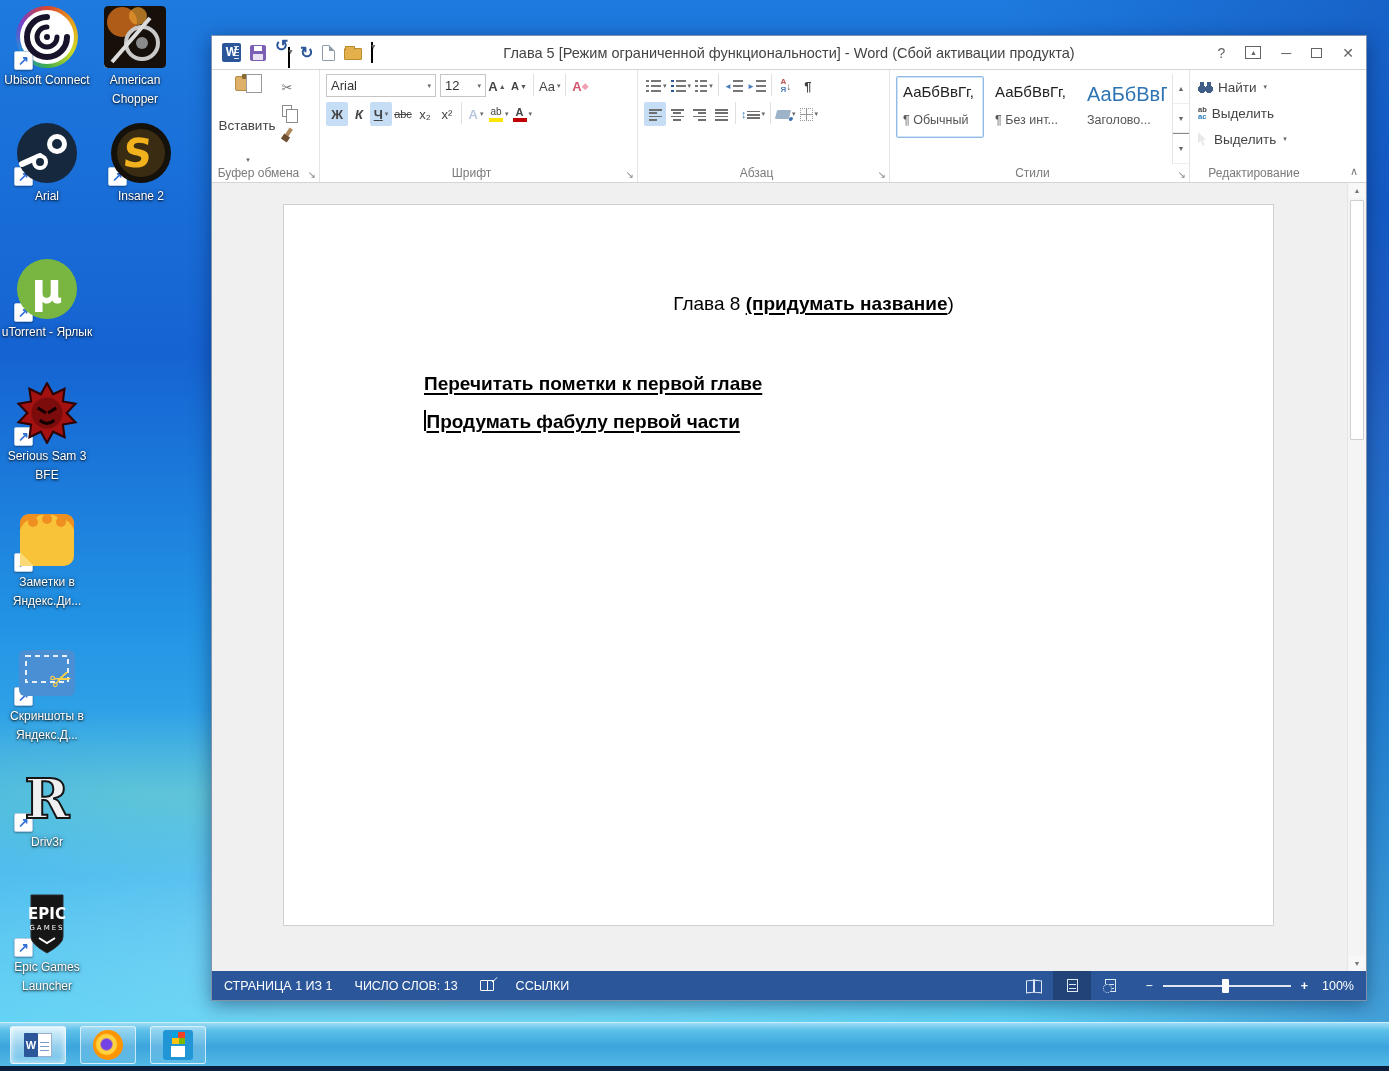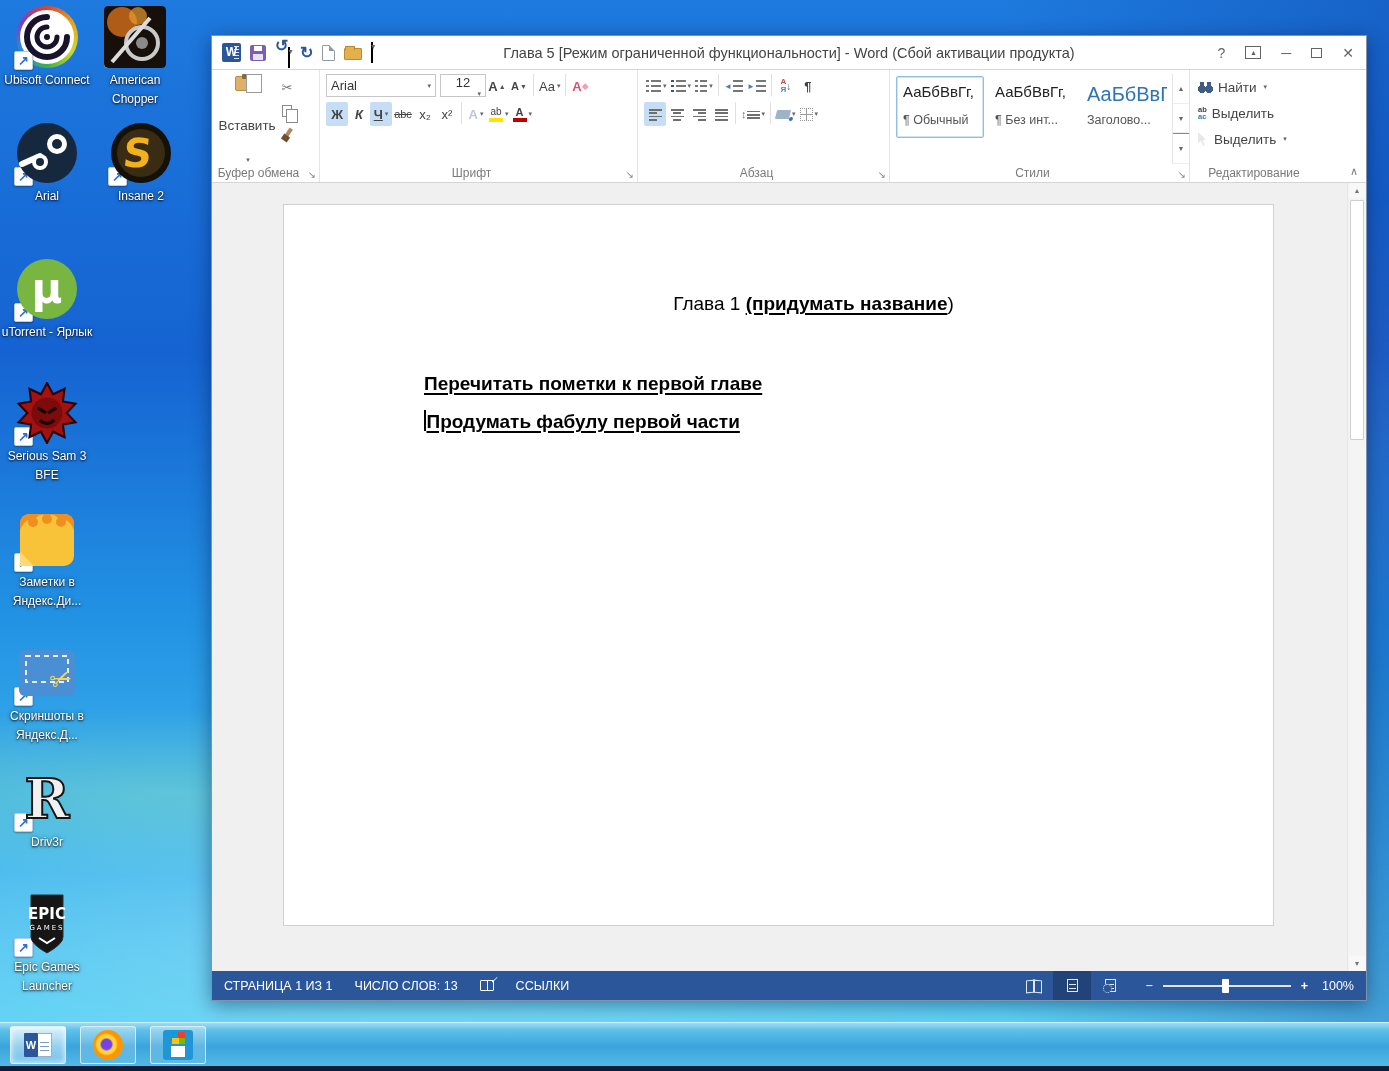--- a/index.html
+++ b/index.html
@@ -88,21 +88,21 @@
   .copyic { width:10px; height:12px; border:1px solid #8a8a8a; background:#fff; position:relative; }
   .copyic::after { content:""; position:absolute; left:3px; top:3px; width:10px; height:12px; border:1px solid #8a8a8a; background:#fff; }
   .brush { width:14px; height:14px; position:relative; }
   .brush::before { content:""; position:absolute; left:7px; top:0; width:4px; height:8px; background:#b0885a; transform:rotate(35deg); }
   .brush::after { content:""; position:absolute; left:2px; top:7px; width:7px; height:6px; background:#6e4e2e; transform:rotate(35deg); }
 
   .g-font { width:318px; }
   .combo { height:23px; border:1px solid #c6c6c6; display:flex; align-items:center; font-size:13px; color:#333; padding:0 4px; background:#fff; }
   .combo .dd { margin-left:auto; }
   .fname { width:110px; }
-  .fsize { width:46px; margin-left:4px;flex-direction:column; }
+  .fsize { width:46px; margin-left:4px; }
   .glyph { font-size:13px; font-weight:bold; }
   .supmark { font-size:7px; color:#555; margin-left:1px; vertical-align:6px; }
   .u-line { text-decoration:underline; }
   .strike { text-decoration:line-through; font-size:11px; font-weight:normal; }
   .fx { color:#b9c8de; }
   .stack { display:inline-flex; flex-direction:column; align-items:center; line-height:10px; }
   .cbar { width:14px; height:4px; margin-top:1px; }
   .ybar { background:#ffe400; } .rbar { background:#c00000; }
 
   .g-para { width:252px; }
@@ -599,21 +599,21 @@
           <span class="dd">▾</span>
         </div>
         <span class="rglabel">Редактирование</span>
       </div>
 
       <span class="collapse-r">∧</span>
     </div>
 
     <div class="docarea">
       <div class="page">
-        <div class="doc-title"><span>Глава 1 </span><span class="marked">(придумать название</span><span>)</span></div>
+        <div class="doc-title"><span>Глава 8 </span><span class="marked">(придумать название</span><span>)</span></div>
         <div class="doc-body">
           <div><span class="para">Перечитать пометки к первой главе</span></div>
           <div><span class="caret"></span><span class="para">Продумать фабулу первой части</span></div>
         </div>
       </div>
       <div class="vscroll">
         <span class="vs-btn vs-up">▲</span>
         <span class="vs-thumb"></span>
         <span class="vs-btn vs-down">▼</span>
       </div>

